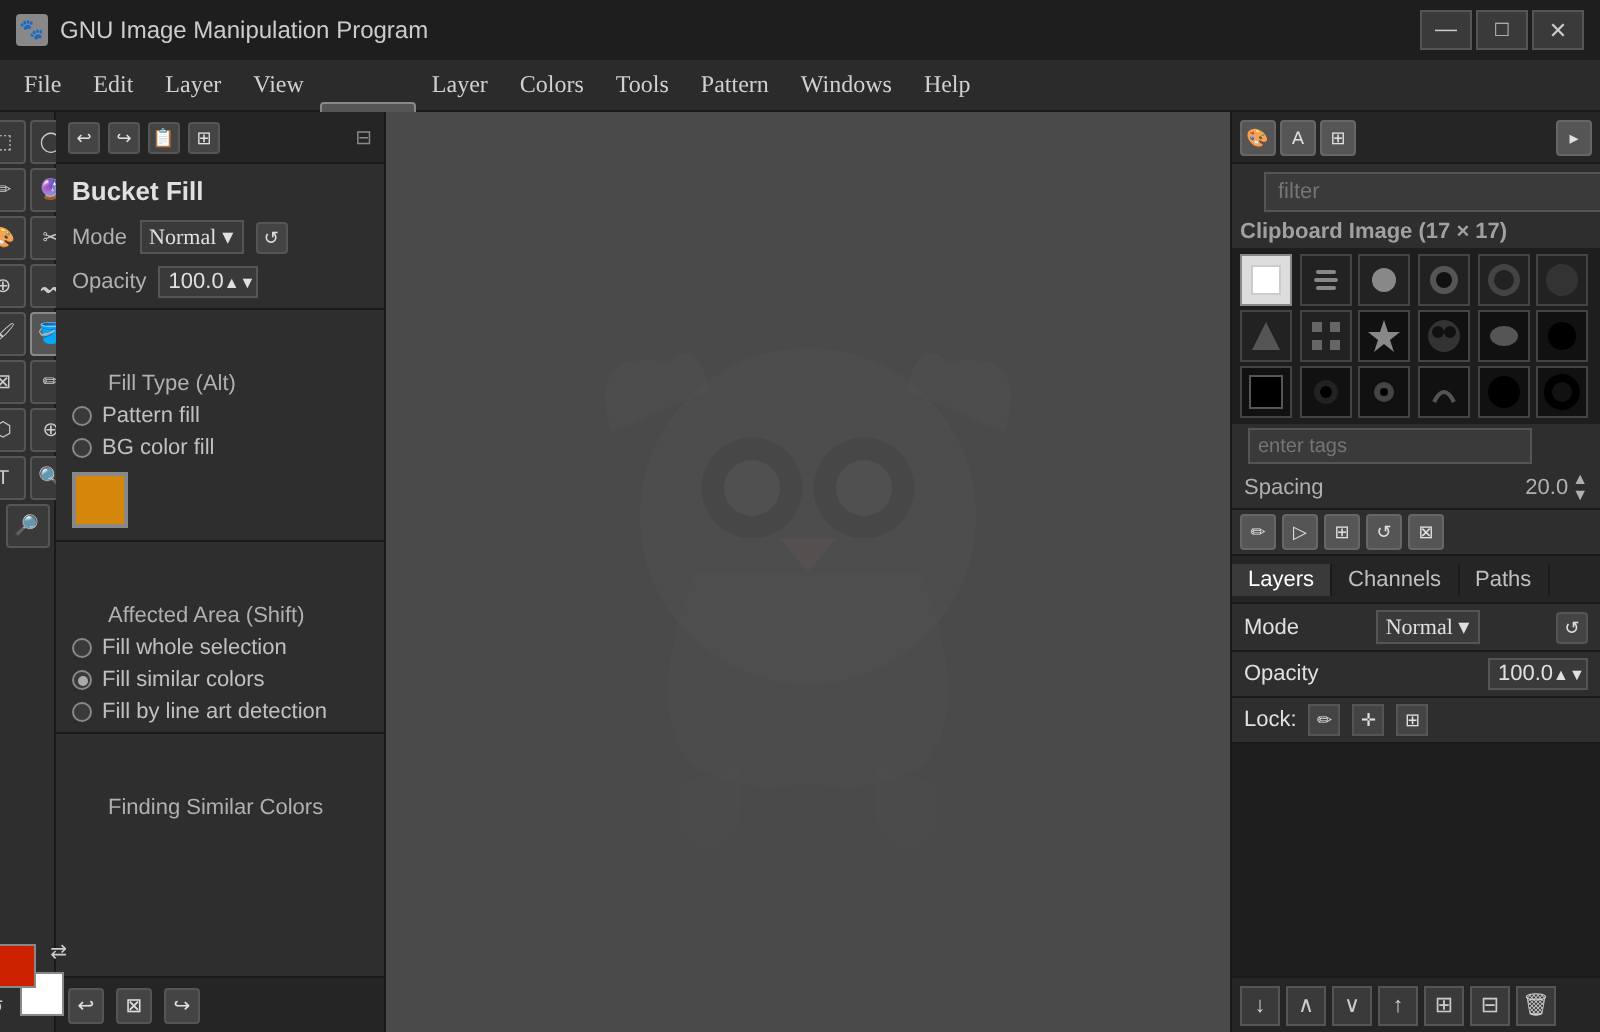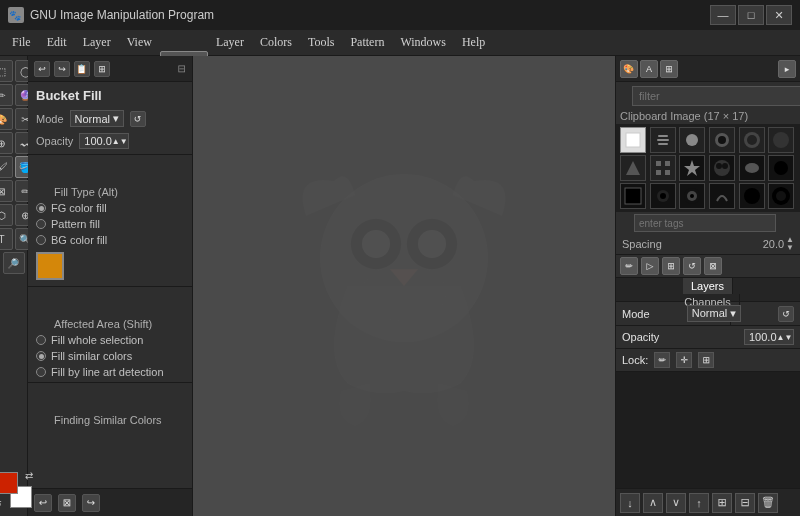--- a/index.html
+++ b/index.html
@@ -168,20 +168,21 @@
     .mini-select {
       background: #3a3a3a;
       border: 1px solid #555;
       color: #e0e0e0;
       font-size: 11px;
       padding: 1px 4px;
       cursor: pointer;
       display: flex;
       align-items: center;
       gap: 3px;
+      font-family: Liberation Serif, serif;
     }
     .mini-spinbox {
       background: #3a3a3a;
       border: 1px solid #555;
       color: #e0e0e0;
       font-size: 11px;
       width: 50px;
       padding: 1px 4px;
       display: flex;
       align-items: center;
@@ -277,20 +278,21 @@
       border: 1px solid #555;
       color: #888;
       font-size: 11px;
       padding: 2px 6px;
       margin: 4px 4px 2px;
     }
     #brushes-title {
       font-size: 11px;
       color: #a0a0a0;
       padding: 2px 4px;
+      font-weight: bold;
     }
     #brushes-grid {
       display: grid;
       grid-template-columns: repeat(6, 1fr);
       gap: 2px;
       padding: 3px 4px;
       background: #1e1e1e;
       max-height: 130px;
       overflow: hidden;
     }
@@ -319,21 +321,20 @@
       flex: 1;
       display: flex;
       flex-direction: column;
     }
     #layers-tabs {
       height: 24px;
       background: #252525;
       display: flex;
       align-items: center;
       border-bottom: 1px solid #1a1a1a;
-      flex-direction: column;
     }
     .layers-tab {
       padding: 2px 8px;
       font-size: 11px;
       color: #c0c0c0;
       cursor: pointer;
       border-right: 1px solid #1a1a1a;
     }
     .layers-tab.active {
       background: #3a3a3a;
@@ -568,24 +569,20 @@
       <span class="tool-option-label">Opacity</span>
       <div class="mini-spinbox">
         <span>100.0</span>
         <span style="font-size:8px;">▲▼</span>
       </div>
     </div>
 
     <div class="section-divider"></div>
 
     <div class="tool-option-section">Fill Type (Alt)</div>
-    <div class="radio-item">
-      <div class="radio-circle selected"></div>
-      <span>FG color fill</span>
-    </div>
     <div class="radio-item">
       <div class="radio-circle"></div>
       <span>Pattern fill</span>
     </div>
     <div class="radio-item">
       <div class="radio-circle"></div>
       <span>BG color fill</span>
     </div>
 
     <div class="color-swatch" style="background: #d4870a; width:28px; height:28px; border: 2px solid #888; margin: 4px 8px;"></div>
@@ -754,21 +751,21 @@
           </svg>
         </div>
         <div class="brush-cell" style="background:#111;">
           <svg width="20" height="20" viewBox="0 0 20 20">
             <circle cx="10" cy="10" r="9" fill="#000"></circle>
             <circle cx="10" cy="10" r="5" fill="#111"></circle>
           </svg>
         </div>
       </div>
 
-      <input style="display: block; height: 18px; margin: 2px 18px; background: rgb(58, 58, 58); border: 1px solid rgb(85, 85, 85); color: rgb(136, 136, 136); font-size: 10px; padding: 1px 4px;" placeholder="enter tags">
+      <input style="display: block; height: 18px; margin: 2px 8px; background: rgb(58, 58, 58); border: 1px solid rgb(85, 85, 85); color: rgb(136, 136, 136); font-size: 10px; padding: 1px 4px;" placeholder="enter tags">
 
       <div class="spacing-row">
         <span>Spacing</span>
         <div style="display:flex; align-items:center; gap:2px;">
           <span>20.0</span>
           <div style="display:flex; flex-direction:column; gap:0px;">
             <span style="font-size:8px; line-height:1; cursor:pointer;">▲</span>
             <span style="font-size:8px; line-height:1; cursor:pointer;">▼</span>
           </div>
         </div>

